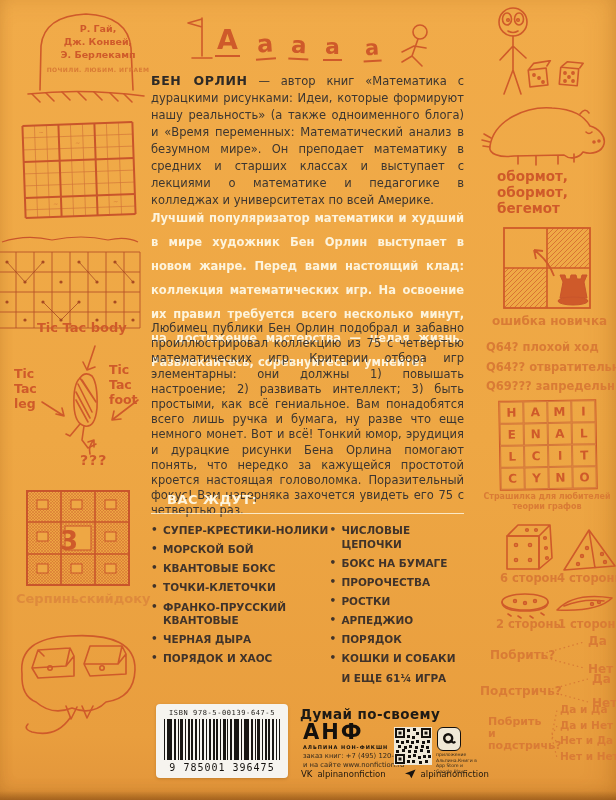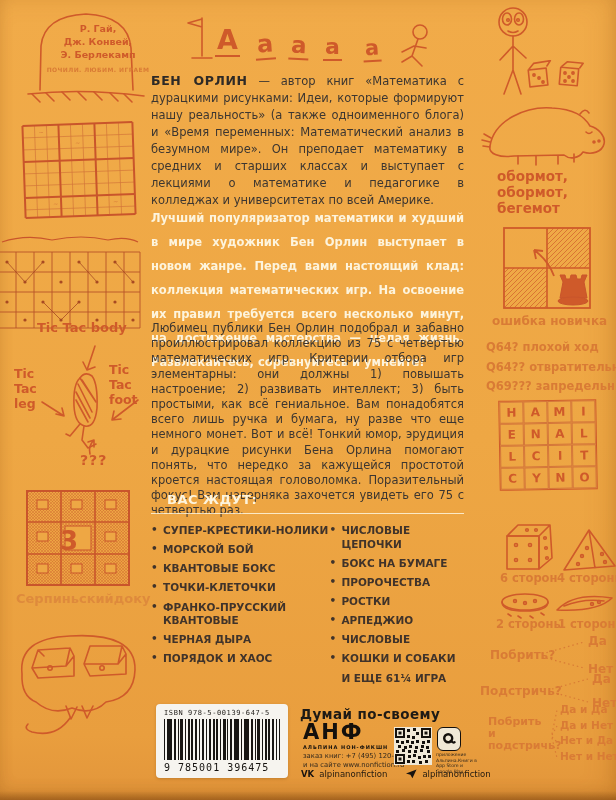--- a/index.html
+++ b/index.html
@@ -33,33 +33,33 @@
   .games-h{font-size:13px;font-weight:bold;color:#fdf4dd;letter-spacing:.5px;margin:0 0 6px 16px;}
   .games-rule{border-top:1.5px solid rgba(253,244,221,.85);margin:0 0 10px 0;}
   .games-cols{display:flex;}
   .gcol1{width:57%;}.gcol2{width:43%;}
   .games ul{list-style:none;margin:0;padding:0;}
   .games li{position:relative;font-size:10.5px;font-weight:bold;color:#40332a;line-height:1.3;margin-bottom:5.5px;padding-left:12px;}
   .games li::before{content:"•";position:absolute;left:0;top:-1px;}
   .games-extra{font-size:10.5px;font-weight:bold;color:#40332a;padding-left:12px;}
   
   .barcode-box{left:156px;top:704px;width:132px;height:74px;background:#f6f4ef;border-radius:4px;
-    display:flex;flex-direction:column;padding:5px 8px;box-sizing:border-box;box-shadow:0 1px 3px rgba(100,50,0,.25);}
+    display:flex;flex-direction:column;align-items:center;padding:5px 8px;box-sizing:border-box;box-shadow:0 1px 3px rgba(100,50,0,.25);}
   .isbn-top{font-family:"DejaVu Sans Mono",monospace;font-size:7px;letter-spacing:.6px;color:#23201c;white-space:nowrap;}
   .bars{width:100%;flex:1;margin:2px 0;
     background:
       repeating-linear-gradient(90deg,#181512 0 1.5px,transparent 1.5px 3.5px),
       repeating-linear-gradient(90deg,transparent 0 5px,#181512 5px 7px,transparent 7px 11px);}
   .isbn-digits{font-family:"DejaVu Sans Mono",monospace;font-size:10px;letter-spacing:1px;color:#14110e;white-space:nowrap;}
   .slogan{left:300px;top:706px;font-size:13.5px;font-weight:bold;color:#1e1a15;letter-spacing:.4px;}
   .anf{left:303px;top:722px;font-size:21px;line-height:20px;font-weight:900;color:#14100c;letter-spacing:2px;}
   .anf-sub{left:303px;top:744px;font-size:5px;font-weight:bold;letter-spacing:1px;color:#14100c;}
   .order{left:303px;top:752px;font-size:6.8px;line-height:9px;color:#33291d;}
   .social{left:301px;top:769px;display:flex;align-items:center;gap:5px;}
-  .social .vk{font-weight:700;font-size:8.5px;color:#171310;}
+  .social .vk{font-weight:400;font-size:8.5px;color:#171310;}
   .social .handle{font-size:8.5px;color:#20190f;}
   .tg{margin-left:14px;}
   .qr{left:394px;top:727px;width:38px;height:38px;}
   .appicon{left:437px;top:727px;width:22px;height:22px;border:1.6px solid #14100c;border-radius:6px;background:#f0e8d6;display:flex;align-items:center;justify-content:center;}
   .app-note{left:436px;top:752px;width:42px;font-size:4.6px;line-height:5.5px;color:#33291d;}
   
   .tt-body{left:25px;top:320px;font-size:13px;color:#cf5a2a;font-weight:bold;margin-left:12px;}
   .tt-leg{left:14px;top:366px;font-size:12.5px;line-height:15px;color:#cf5a2a;font-weight:bold;}
   .tt-foot{left:109px;top:362px;font-size:12.5px;line-height:15px;color:#cf5a2a;font-weight:bold;}
   .tt-q{left:80px;top:452px;font-size:14px;color:#cf5a2a;font-weight:bold;letter-spacing:1px;}
@@ -293,20 +293,24 @@
       <div>L</div>
     <div>L</div>
       <div>C</div>
       <div>I</div>
       <div>T</div>
     <div>C</div>
       <div>Y</div>
       <div>N</div>
       <div>O</div>
   </div>
+  <div class="abs lgrid-cap">
+    <div>Страшилка для любителей</div>
+    <div>теории графов</div>
+  </div>
 
   <svg class="abs doodle" style="left:503px;top:522px" width="54" height="50" viewBox="0 0 54 50">
     <rect x="4" y="14" width="32" height="33"></rect>
     <path d="M4,14 L15,3 L47,3 L36,14 Z M36,14 L47,3 L49,36 L36,47 Z"></path>
     <circle cx="13" cy="23" r="1.5" fill="#cf5a2a"></circle>
       <circle cx="27" cy="23" r="1.5" fill="#cf5a2a"></circle>
     <circle cx="13" cy="38" r="1.5" fill="#cf5a2a"></circle>
       <circle cx="27" cy="38" r="1.5" fill="#cf5a2a"></circle>
     <circle cx="24" cy="8" r="1.3" fill="#cf5a2a"></circle>
       <circle cx="33" cy="8" r="1.3" fill="#cf5a2a"></circle>
@@ -391,21 +395,21 @@
         <li>ФРАНКО-ПРУССКИЙ КВАНТОВЫЕ</li>
         <li>ЧЕРНАЯ ДЫРА</li>
         <li>ПОРЯДОК И ХАОС</li>
       </ul>
       <ul class="gcol2">
         <li>ЧИСЛОВЫЕ ЦЕПОЧКИ</li>
         <li>БОКС НА БУМАГЕ</li>
         <li>ПРОРОЧЕСТВА</li>
         <li>РОСТКИ</li>
         <li>АРПЕДЖИО</li>
-        <li>ЧИСЛОВЫЕ</li>
+        <li>ПОРЯДОК</li>
         <li>КОШКИ И СОБАКИ</li>
         <div class="games-extra">И ЕЩЕ 61¼ ИГРА</div>
       </ul>
     </div>
   </div>
 
   <div class="abs barcode-box">
     <div class="isbn-top">ISBN 978-5-00139-647-5</div>
     <div class="bars"></div>
     <div class="isbn-digits">9 785001 396475</div>

